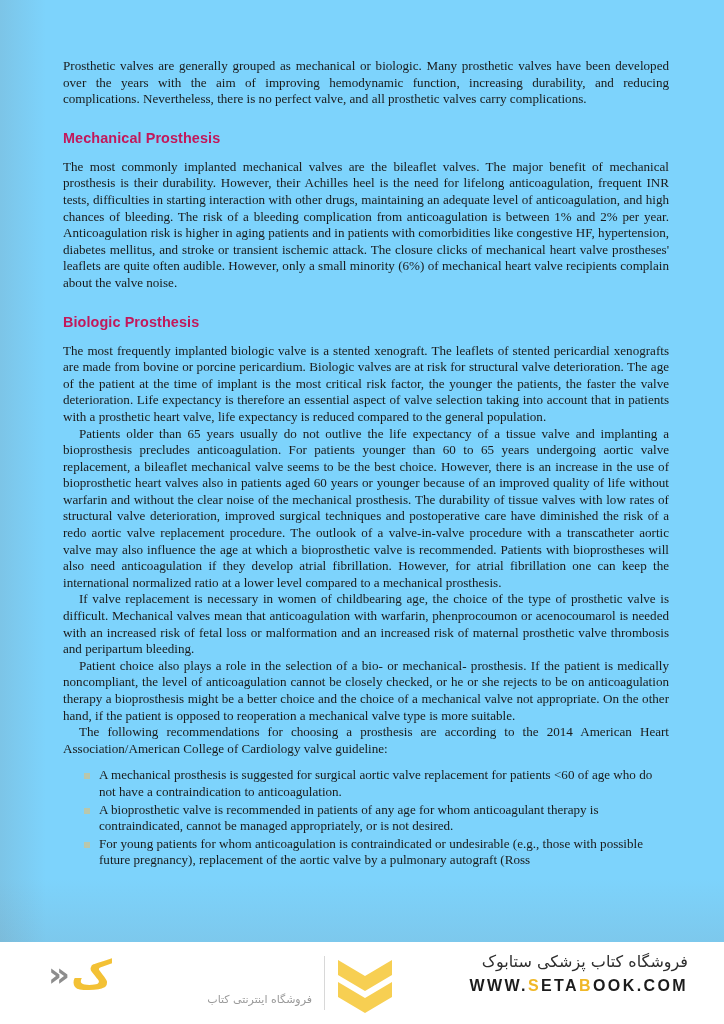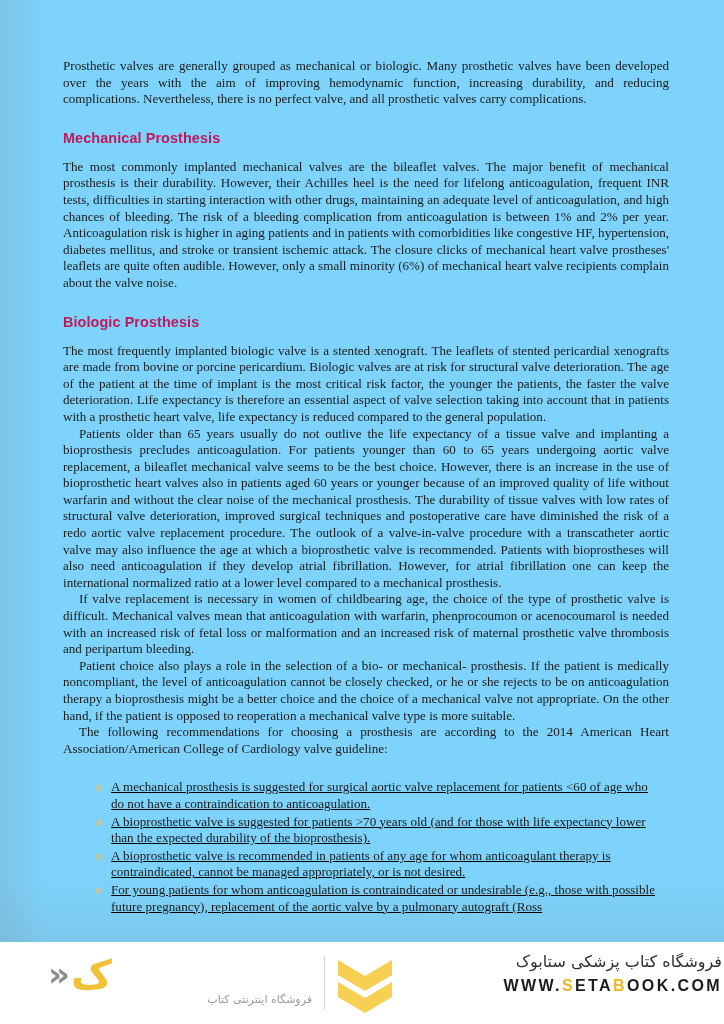--- a/index.html
+++ b/index.html
@@ -66,24 +66,23 @@
     font-weight: bold;
     color: #c2185b;
     letter-spacing: 0.1px;
   }
 
   .gap-before-heading { height: 22px; }
   .gap-after-heading  { height: 13px; }
   .gap-after-para     { height: 10px; }
 
   ul.rec-list {
-    margin: 12px;
+    margin: 0;
     padding: 0;
     list-style: none;
-    text-decoration: underline;
   }
   ul.rec-list li {
     position: relative;
     padding-left: 36px;
     margin-bottom: 1px;
     font-size: 13.1px;
     line-height: 16.6px;
     color: #1a1a1a;
     text-align: left;
   }
@@ -163,21 +162,21 @@
   .logo-mark {
     position: absolute;
     left: 288px;
     top: 8px;
     width: 58px;
     height: 58px;
   }
 
   .footer-right {
     position: absolute;
-    left: 422px;
+    left: 388px;
     top: 8px;
     width: 300px;
     height: 66px;
   }
   .footer-fa {
     text-align: right;
     direction: rtl;
     font-family: "DejaVu Sans", "Liberation Sans", sans-serif;
     font-size: 16px;
     color: #2e2e2e;
@@ -222,24 +221,20 @@
     <p class="body indent">If valve replacement is necessary in women of childbearing age, the choice of the type of prosthetic valve is difficult. Mechanical valves mean that anticoagulation with warfarin, phenprocoumon or acenocoumarol is needed with an increased risk of fetal loss or malformation and an increased risk of maternal prosthetic valve thrombosis and peripartum bleeding.</p>
     <p class="body indent">Patient choice also plays a role in the selection of a bio- or mechanical- prosthesis. If the patient is medically noncompliant, the level of anticoagulation cannot be closely checked, or he or she rejects to be on anticoagulation therapy a bioprosthesis might be a better choice and the choice of a mechanical valve not appropriate. On the other hand, if the patient is opposed to reoperation a mechanical valve type is more suitable.</p>
     <p class="body indent">The following recommendations for choosing a prosthesis are according to the 2014 American Heart Association/American College of Cardiology valve guideline:</p>
 
     <div class="gap-after-para"></div>
 
     <ul class="rec-list">
       <li>
         <span class="sq-bullet"></span>
         <span>A mechanical prosthesis is suggested for surgical aortic valve replacement for patients &lt;60 of age who do not have a contraindication to anticoagulation.</span>
-      </li>
-      <li>
-        <span class="sq-bullet"></span>
-        <span>A bioprosthetic valve is suggested for patients &gt;70 years old (and for those with life expectancy lower than the expected durability of the bioprosthesis).</span>
       </li>
       <li>
         <span class="sq-bullet"></span>
       </li>
       <li>
         <span class="sq-bullet"></span>
         <span>A bioprosthetic valve is recommended in patients of any age for whom anticoagulant therapy is contraindicated, cannot be managed appropriately, or is not desired.</span>
       </li>
       <li>
         <span class="sq-bullet"></span>

